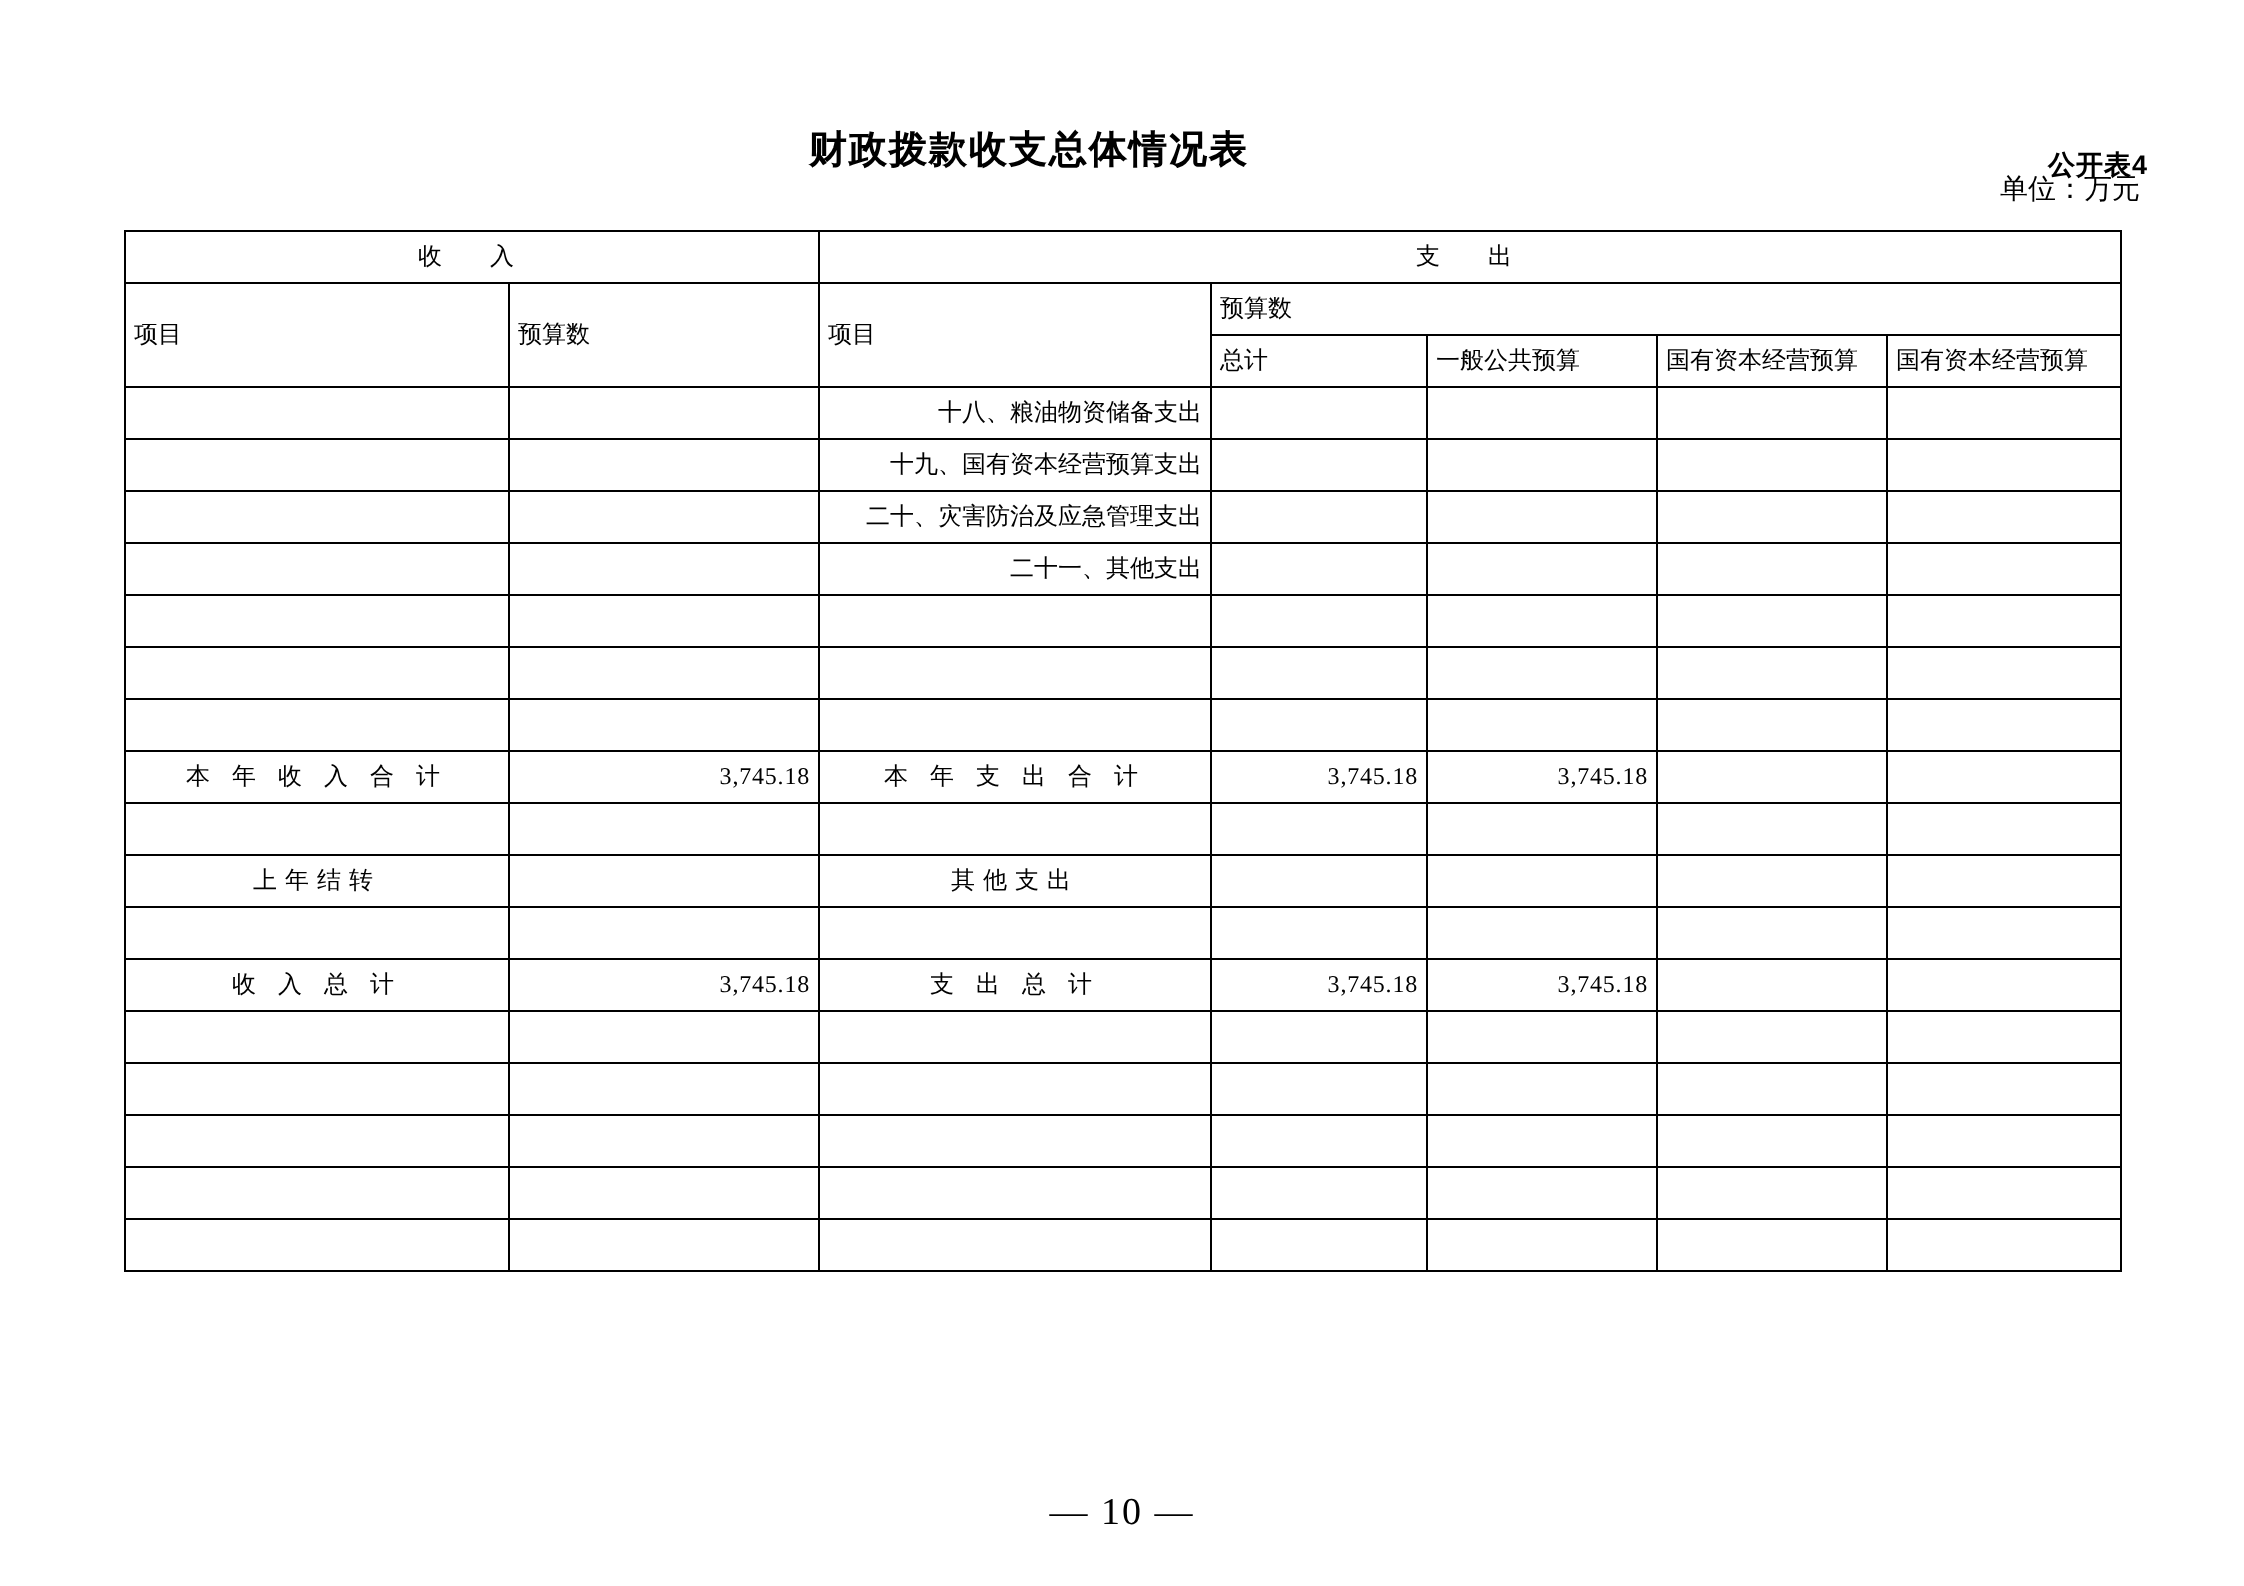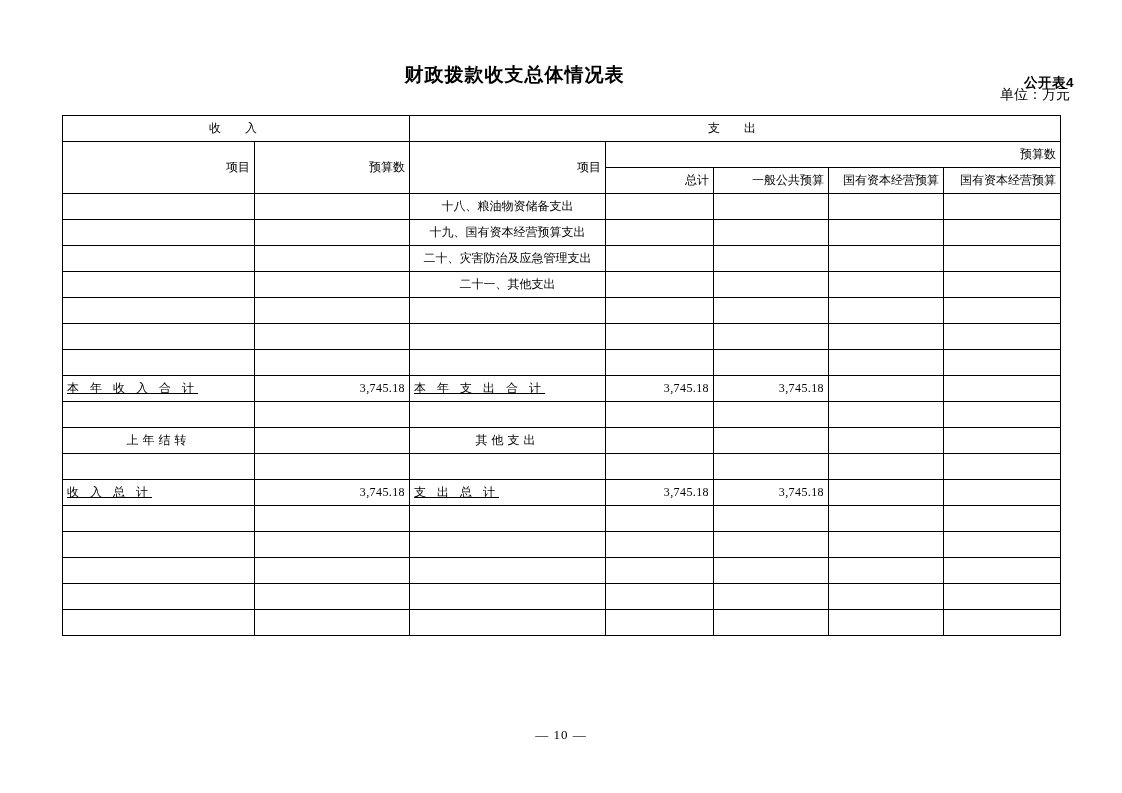--- a/index.html
+++ b/index.html
@@ -62,52 +62,52 @@
     font-family: "Liberation Serif", "DejaVu Serif", serif;
   }
   .grp-head {
     text-align: center;
     letter-spacing: 6px;
     font-size: 12.5px;
     height: 24px;
     margin-top: 44px;
   }
   .col-head {
+    text-align: left;
+    font-size: 12.5px;
+  }
+  .cell-item {
     text-align: right;
-    font-size: 12.5px;
-  }
-  .cell-item {
-    text-align: center;
     padding-left: 6px;
   }
   .cell-num {
     text-align: right;
     padding-right: 10px;
     font-family: "Liberation Serif", serif;
     letter-spacing: 0.4px;
   }
   .cell-total-label {
+    text-align: center;
     letter-spacing: 4px;
     font-size: 12.5px;
-    text-decoration: underline;
   }
   .cell-total-label-left {
     text-align: center;
     padding-left: 6px;
     letter-spacing: 4px;
     font-size: 12.5px;
   }
   .row-tall td { height: 27px; }
   .page-number {
     position: absolute;
-    bottom: 50px;
+    bottom: 25px;
     left: 0;
     width: 1122px;
     text-align: center;
-    font-size: 13px;
+    font-size: 19px;
     letter-spacing: 1px;
   }
 </style>
 </head>
 <body>
 
 <div class="page">
 
   <div class="corner-label">公开表4</div>
 

